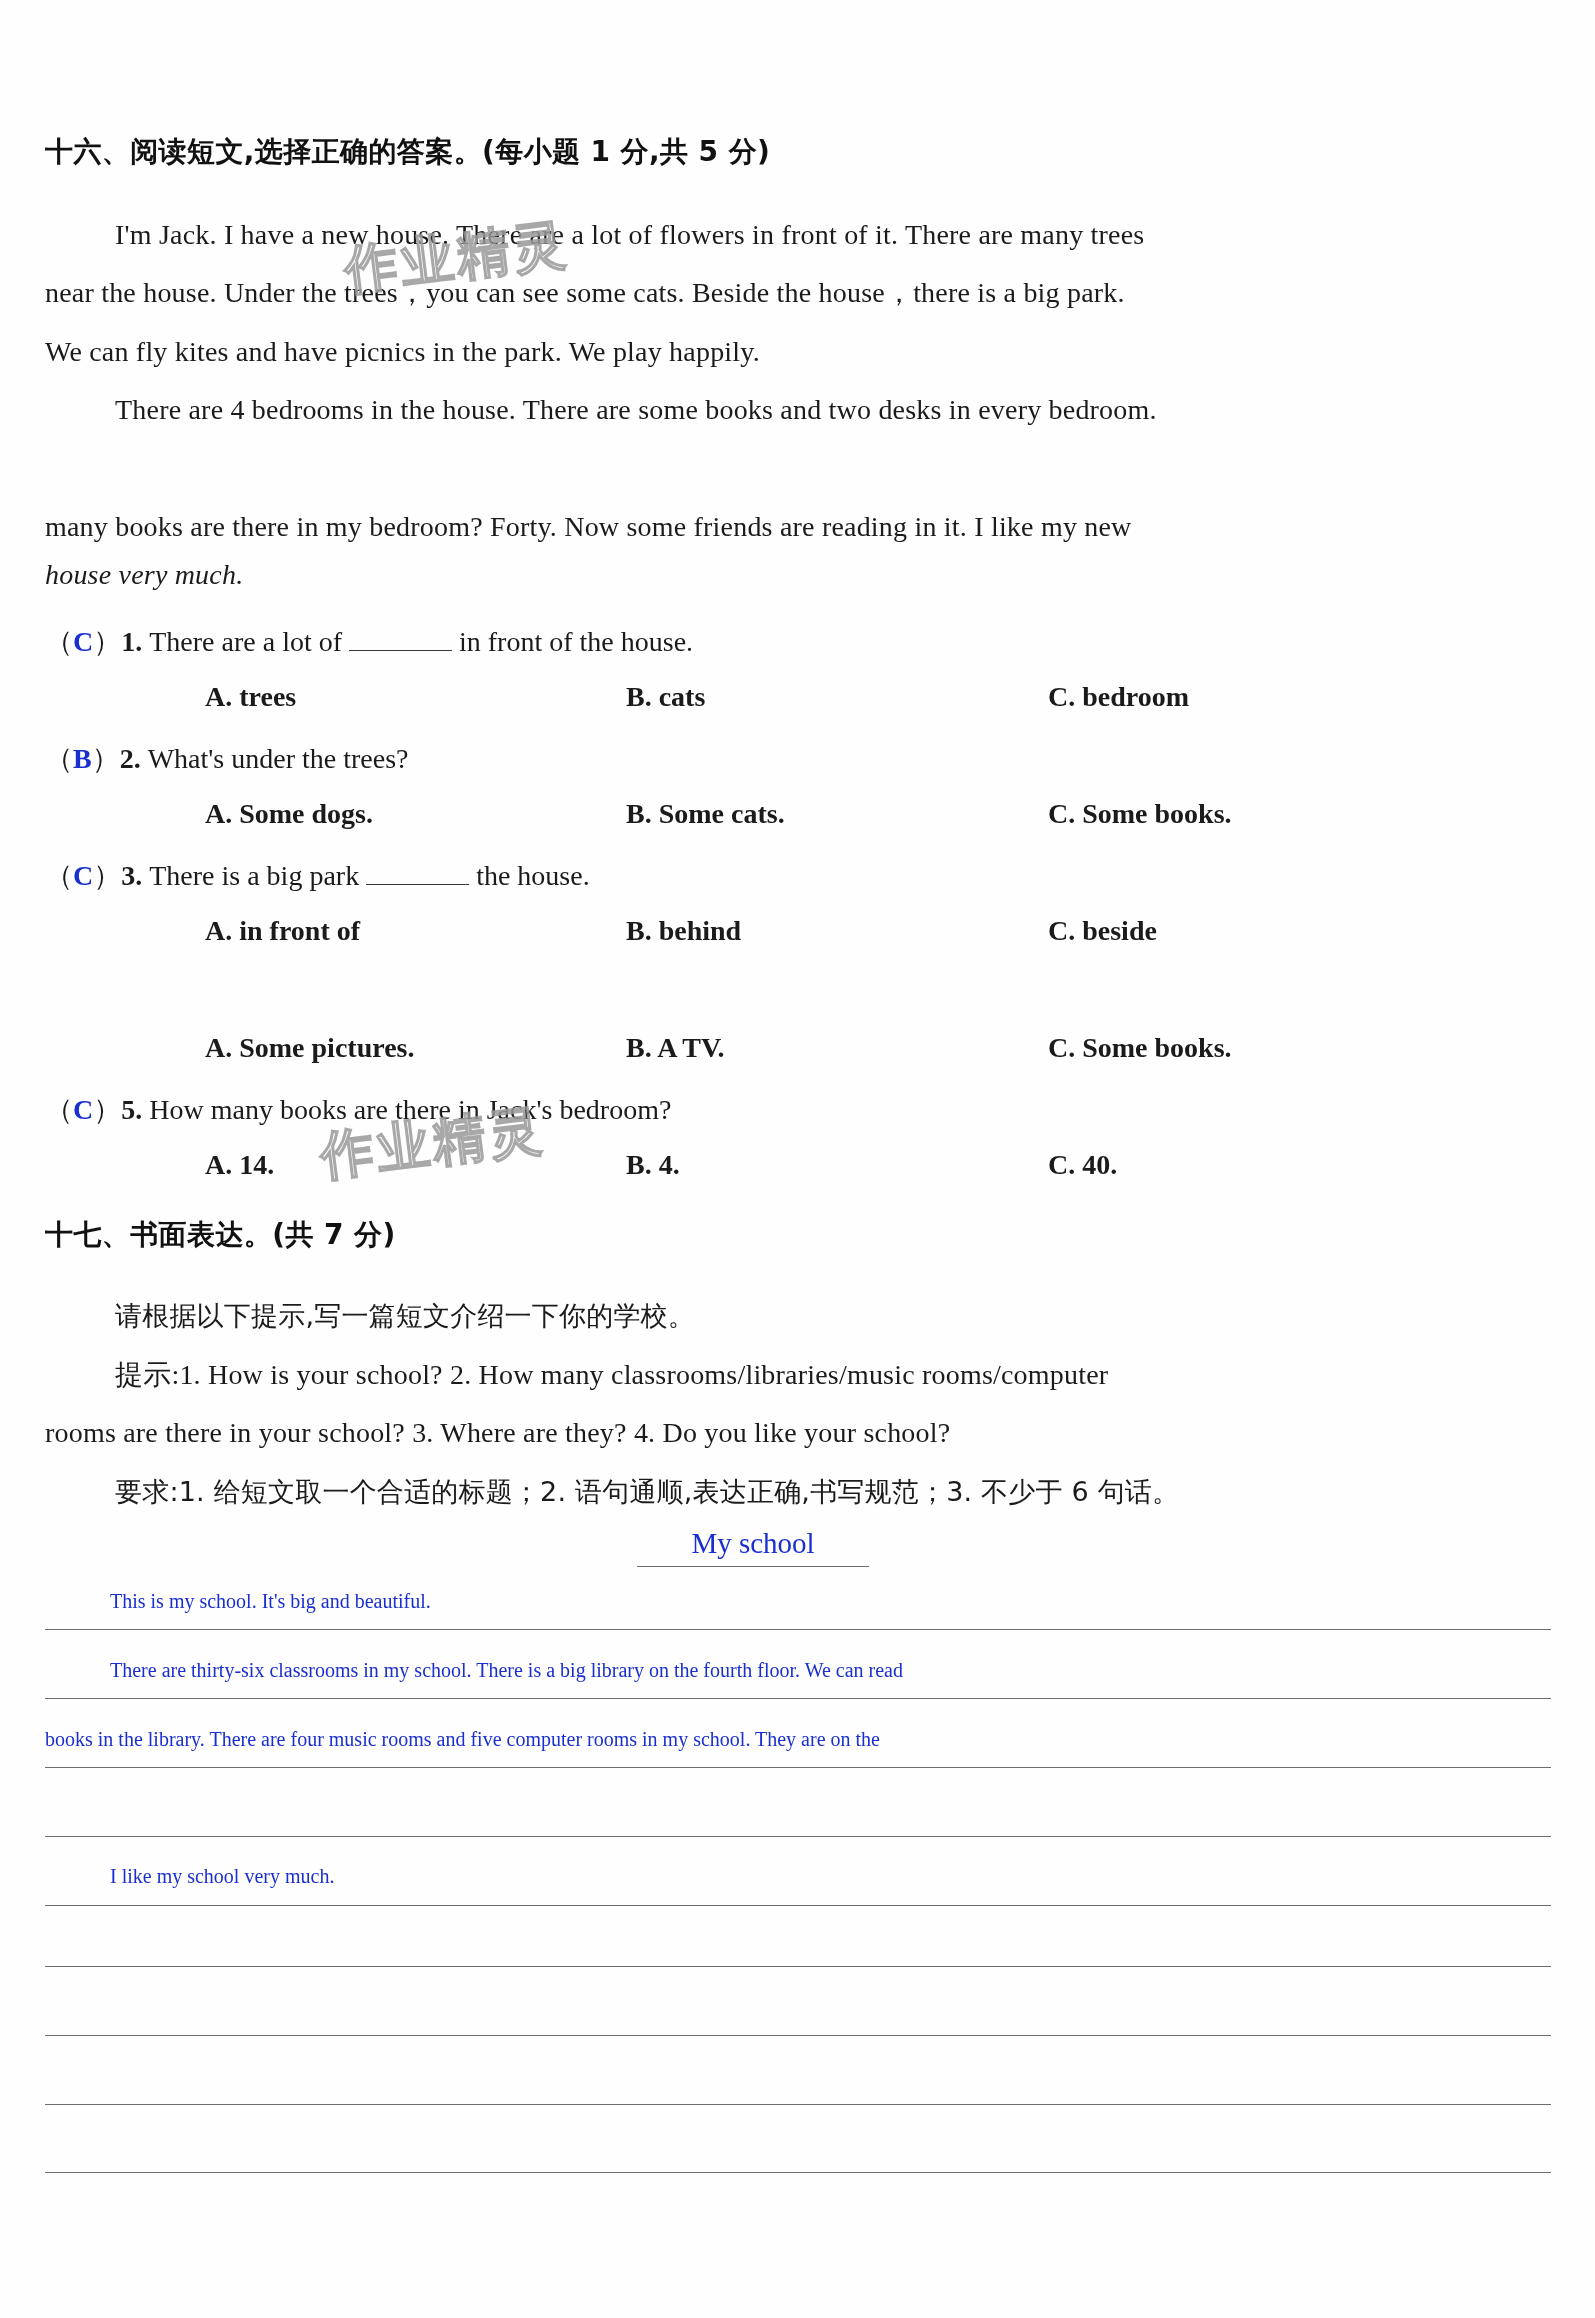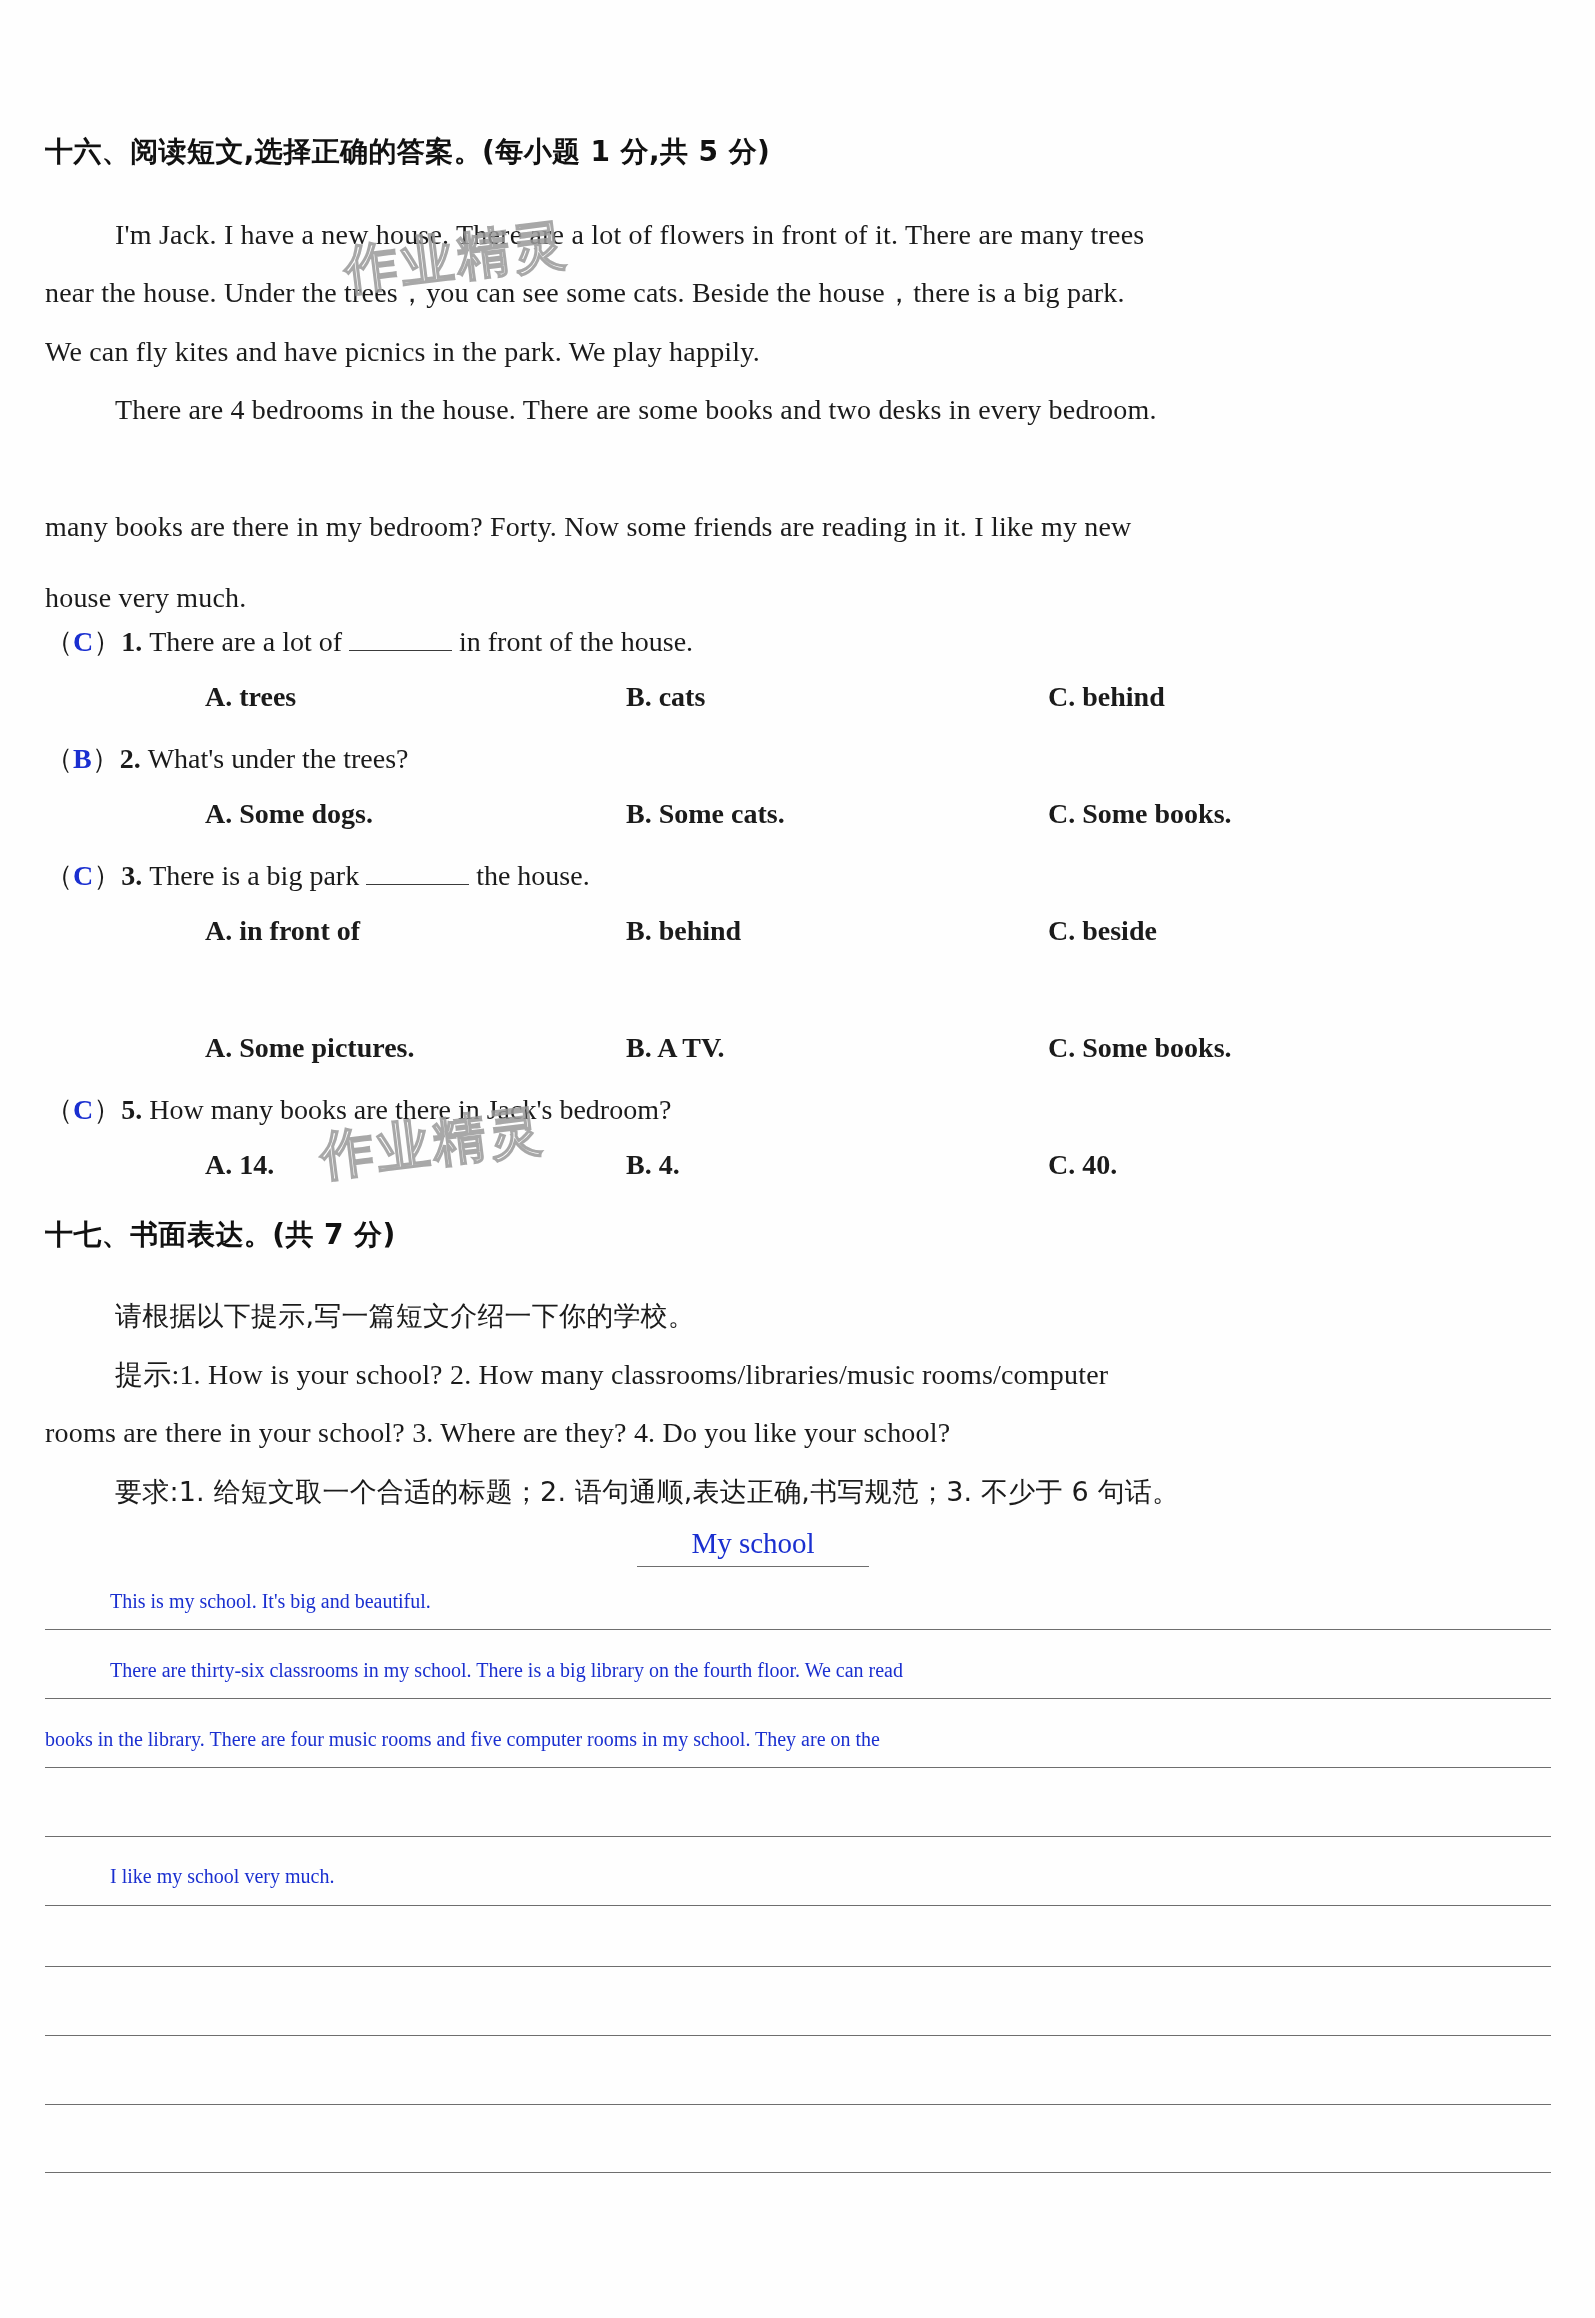--- a/index.html
+++ b/index.html
@@ -127,31 +127,31 @@
 <div class="page">
 
   <div class="sec-heading" style="left:45px; top:133px;">十六、阅读短文,选择正确的答案。(每小题 1 分,共 5 分)</div>
 
   <div class="para" style="left:45px; top:263px;">near the house.  Under the trees，you can see some cats.  Beside the house，there is a big park.</div>
   <div class="para" style="left:115px; top:205px;">I'm Jack.  I have a new house.  There are a lot of flowers in front of it.  There are many trees</div>
   <div class="para" style="left:45px; top:322px;">We can fly kites and have picnics in the park.  We play happily.</div>
 
   <div class="para" style="left:115px; top:380px;">There are 4 bedrooms in the house.  There are some books and two desks in every bedroom.</div>
   <div class="para" style="left:45px; top:497px;">many books are there in my bedroom? Forty.  Now some friends are reading in it.  I like my new</div>
-  <div class="para" style="left:45px; top:568px;">house very much.</div>
+  <div class="para" style="left:45px; top:545px;font-style:italic;">house very much.</div>
 
   <div class="qline" style="left:45px; top:623px;">
     <span>（</span><span class="ans">C</span><span>）</span><span class="qnum">1.</span>
     <span>There are a lot of</span>
     <span class="blank-ul"></span>
     <span>in front of the house.</span>
   </div>
   <div class="opt" style="left:205px; top:681px;">A.  trees</div>
   <div class="opt" style="left:626px; top:681px;">B.  cats</div>
-  <div class="opt" style="left:1048px; top:681px;">C.  behind</div>
+  <div class="opt" style="left:1048px; top:681px;">C.  bedroom</div>
 
   <div class="qline" style="left:45px; top:740px;">
     <span>（</span><span class="ans">B</span><span>）</span><span class="qnum">2.</span>
     <span>What's under the trees?</span>
   </div>
   <div class="opt" style="left:205px; top:798px;">A.  Some dogs.</div>
   <div class="opt" style="left:626px; top:798px;">B.  Some cats.</div>
   <div class="opt" style="left:1048px; top:798px;">C.  Some books.</div>
 
   <div class="qline" style="left:45px; top:857px;">

